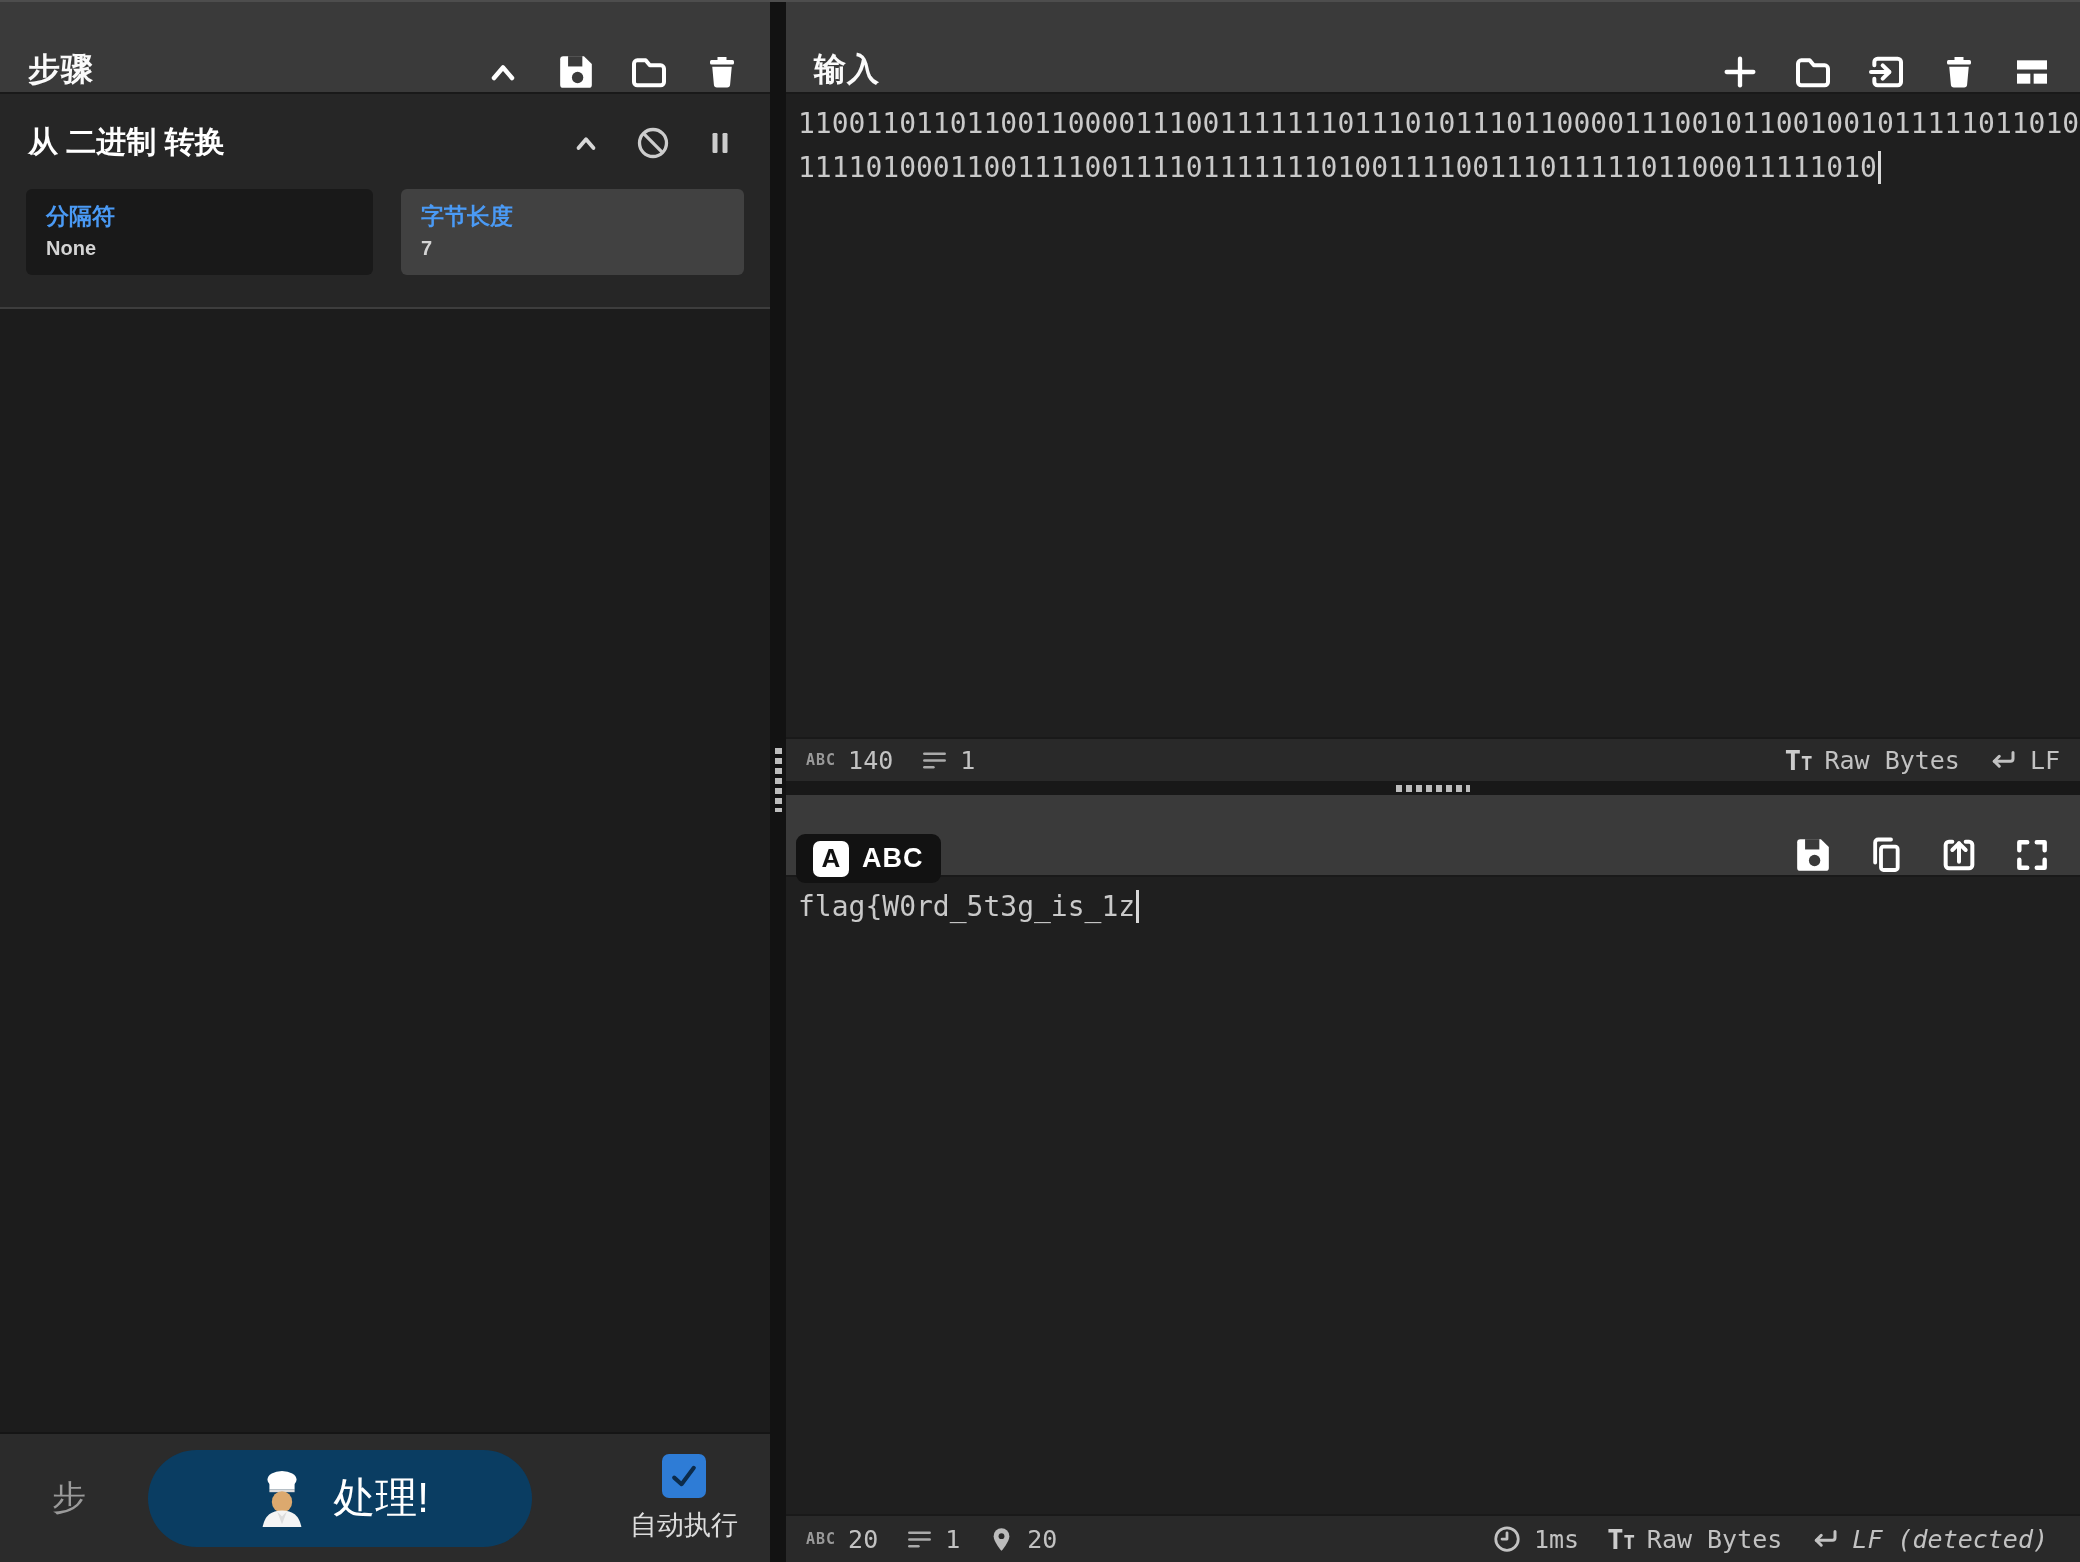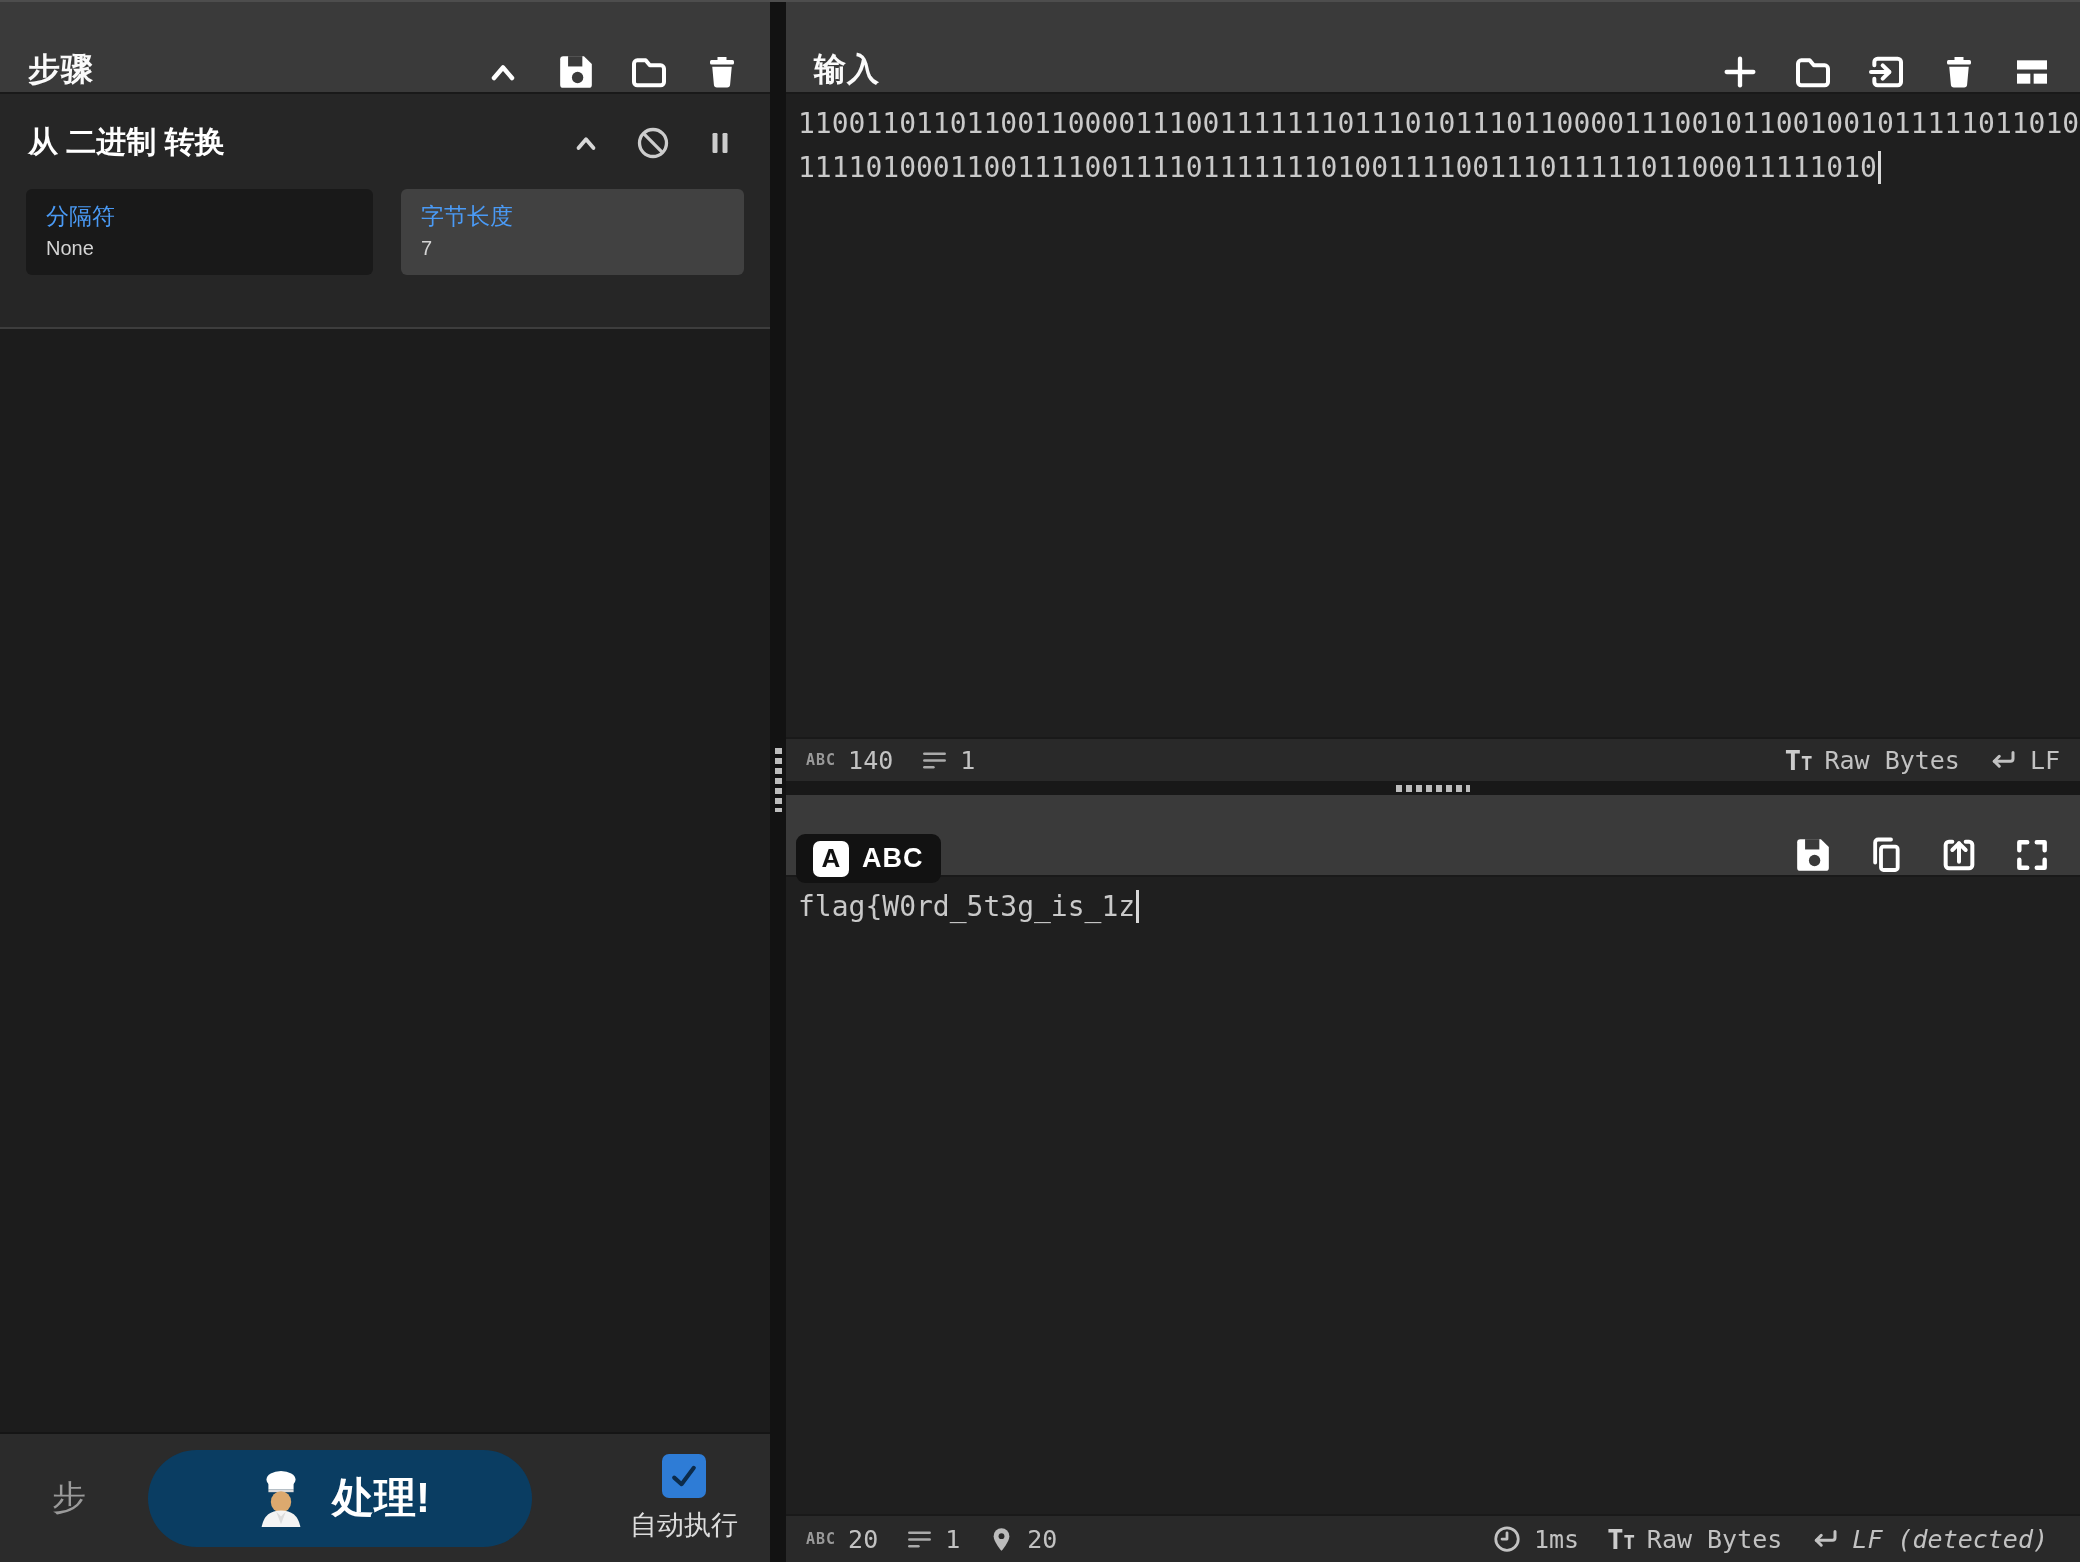--- a/index.html
+++ b/index.html
@@ -13,35 +13,35 @@
                   padding: 0 28px; border-bottom: 2px solid #191919; flex-shrink: 0; }
   .panel-title { font-size: 32px; font-weight: bold; color: #fafafa; letter-spacing: 1px; }
   .header-icons { margin-left: auto; display: flex; align-items: center; gap: 33px; }
   .icon-btn { width: 40px; height: 40px; display: flex; align-items: center; justify-content: center; cursor: pointer; }
   svg { display: block; }
 
   .operation { background: #262626; border-bottom: 2px solid #3d3d3d; flex-shrink: 0; }
   .op-header { display: flex; align-items: center; padding: 28px 30px 10px 28px; }
   .op-title { font-size: 30px; font-weight: bold; color: #ffffff; }
   .op-icons { margin-left: auto; display: flex; align-items: center; gap: 27px; }
-  .op-args { display: flex; gap: 28px; padding: 16px 26px 52px 26px; }
+  .op-args { display: flex; gap: 28px; padding: 16px 26px 32px 26px; font-weight: bold; }
   .arg { border-radius: 6px; padding: 12px 20px 14px 20px; height: 86px; }
   .arg-select { width: 348px; background: #191919; }
   .arg-number { width: 344px; background: #414141; }
   .arg-label { font-size: 23px; color: #4a9af5; margin-bottom: 5px; }
   .arg-value { font-size: 20px; color: #d4d4d4; }
 
   .rec-list { flex: 1; background: #1c1c1c; }
 
   .controls { height: 130px; background: #2b2b2b; border-top: 2px solid #151515;
               display: flex; align-items: center; flex-shrink: 0; }
   .step-btn { font-size: 34px; color: #9a9a9a; margin-left: 52px; cursor: pointer; }
   .bake-btn { margin-left: 62px; width: 384px; height: 97px; border-radius: 49px; background: #0a3d62;
               display: flex; align-items: center; justify-content: center; gap: 20px; cursor: pointer; }
-  .bake-label { font-size: 42px; font-weight: bold; color: #ffffff; }
+  .bake-label { font-size: 42px; font-weight: normal; color: #ffffff; }
   .autobake { margin-left: auto; margin-right: 32px; display: flex; flex-direction: column;
               align-items: center; gap: 9px; }
   .checkbox { width: 44px; height: 44px; border-radius: 7px; background: #2e7cd6;
               display: flex; align-items: center; justify-content: center; cursor: pointer; }
   .autobake-label { font-size: 27px; color: #dcdcdc; }
 
   
   .gutter { width: 16px; background: #121212; position: relative; flex-shrink: 0; }
   .v-handle { position: absolute; left: 5px; top: 746px; width: 7px; height: 64px; cursor: col-resize;
               background: repeating-linear-gradient(to bottom, #bdbdbd 0 6px, transparent 6px 10px); }

